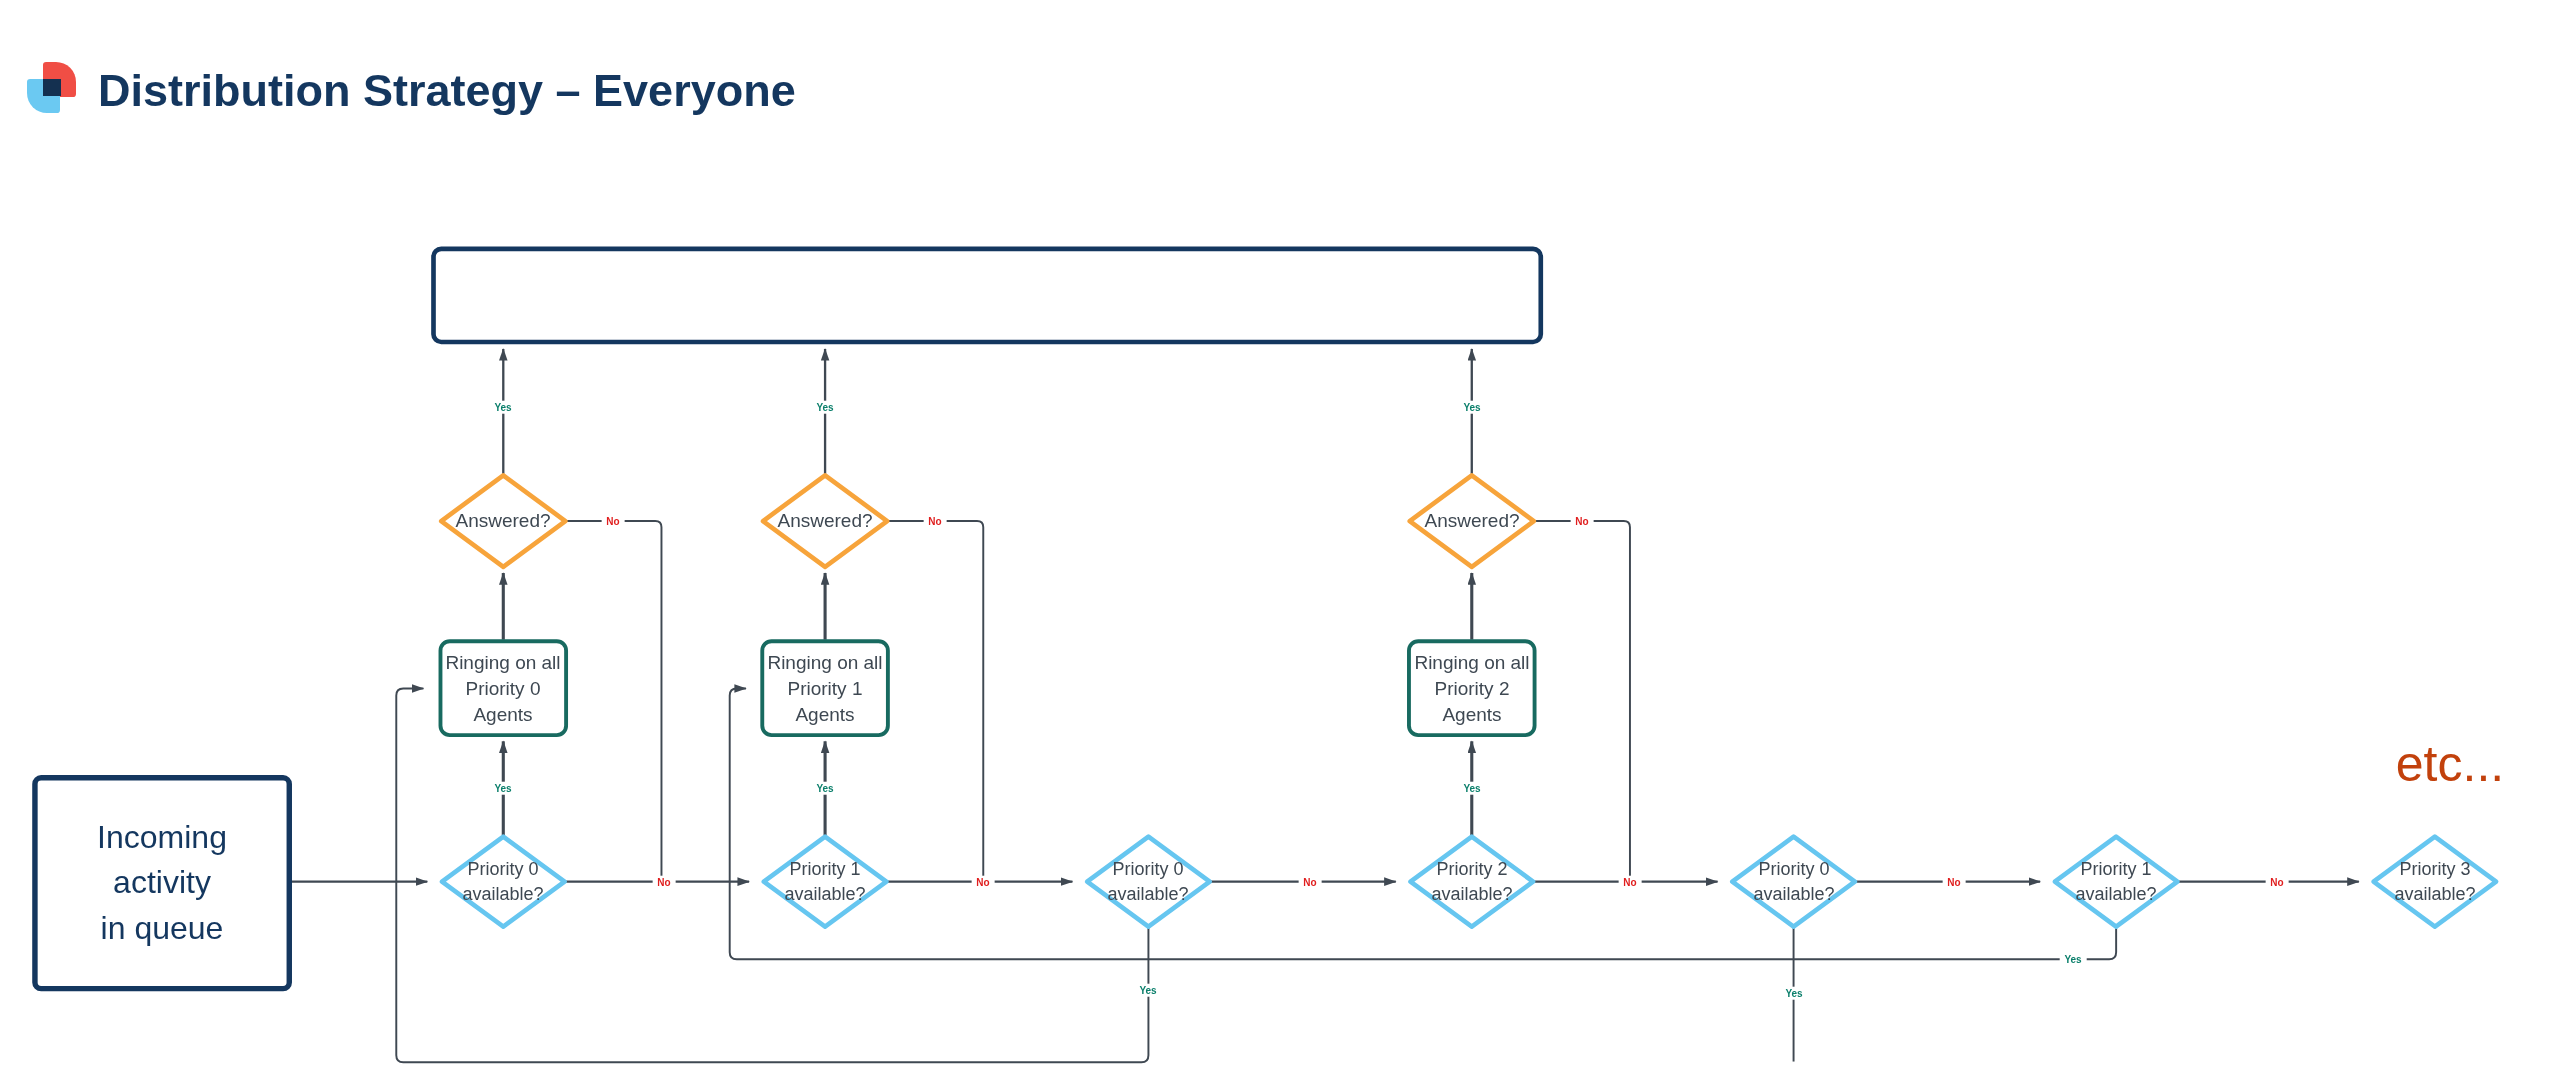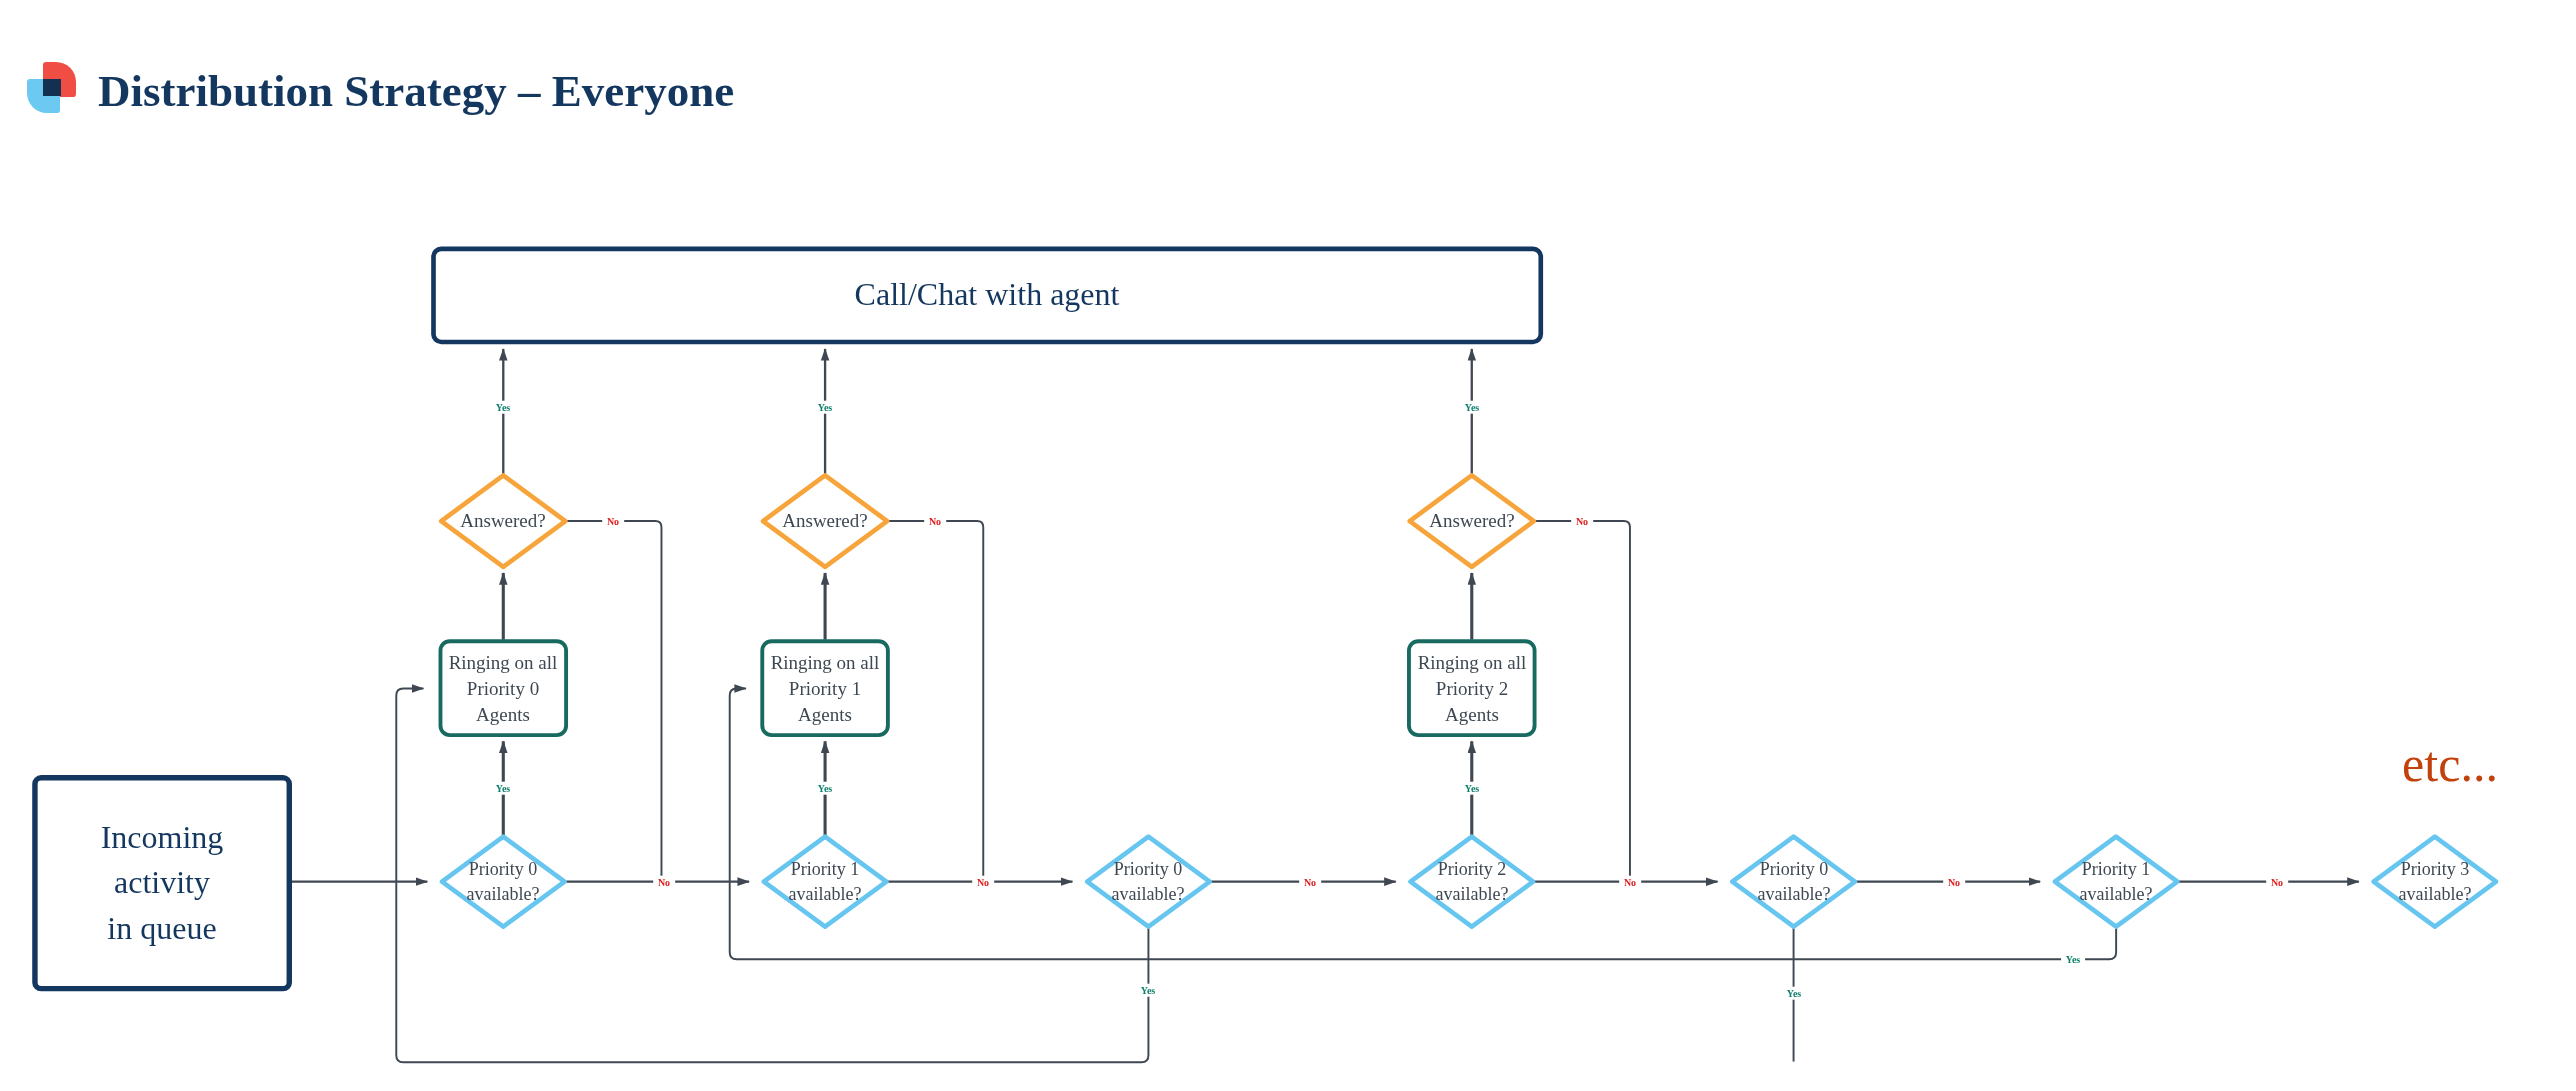--- a/index.html
+++ b/index.html
@@ -1,17 +1,17 @@
 <!DOCTYPE html>
 <html style="font-size:12.4px"><head>
 <meta charset="utf-8">
 <style>
   html,body{margin:0;padding:0;background:#fff;}
   #canvas{position:relative;width:2576px;height:1091px;background:#ffffff;overflow:hidden;
-          font-family:Liberation Serif, serif;border-radius:31px;}
+          font-family:Liberation Sans, sans-serif;border-radius:31px;}
   svg{position:absolute;left:0;top:0;}
   .abs{position:absolute;}
   .ctr{transform:translate(-50%,-50%);text-align:center;}
   .page-title{color:#14375F;font-size:45px;font-weight:bold;white-space:nowrap;}
   .big-navy{color:#14375F;font-size:32px;line-height:1.42;white-space:nowrap;}
   .etc-text{color:#c2410c;font-size:50px;white-space:nowrap;text-align:center;}
   .shape-text{color:#3E4852;font-size:19px;line-height:1.38;white-space:nowrap;}
   .diamond-text{font-size:18px;}
   .edge-label{background:#ffffff;font-weight:bold;font-size:10px;padding:0.8px 4.7px;white-space:nowrap;}
   .yes{color:#0B7F6B;}
@@ -88,21 +88,20 @@
       <path d="M 570 1137 L 649 1079 L 728 1137 L 649 1195 Z" stroke="#66C6F0" stroke-width="6"></path>
       <path d="M 985 1137 L 1064 1079 L 1143 1137 L 1064 1195 Z" stroke="#66C6F0" stroke-width="6"></path>
       <path d="M 1402 1137 L 1481 1079 L 1560 1137 L 1481 1195 Z" stroke="#66C6F0" stroke-width="6"></path>
       <path d="M 1819 1137 L 1898 1079 L 1977 1137 L 1898 1195 Z" stroke="#66C6F0" stroke-width="6"></path>
       <path d="M 2234 1137 L 2313 1079 L 2392 1137 L 2313 1195 Z" stroke="#66C6F0" stroke-width="6"></path>
       <path d="M 2650 1137 L 2729 1079 L 2808 1137 L 2729 1195 Z" stroke="#66C6F0" stroke-width="6"></path>
       <path d="M 3061 1137 L 3140 1079 L 3219 1137 L 3140 1195 Z" stroke="#66C6F0" stroke-width="6"></path>
     </g>
   </svg>
 
-  <div class="abs ctr big-navy" style="left:987px;top:295px;">Call/Chat with agent</div>
 
   <div class="abs ctr big-navy" style="left:162px;top:883px;">
     <div>Incoming</div>
     <div>activity</div>
     <div>in queue</div>
   </div>
 
   <div class="abs ctr etc-text" style="left:2450px;top:764px;">etc...</div>
 
   <div class="abs ctr shape-text" style="left:503px;top:521px;">Answered?</div>

